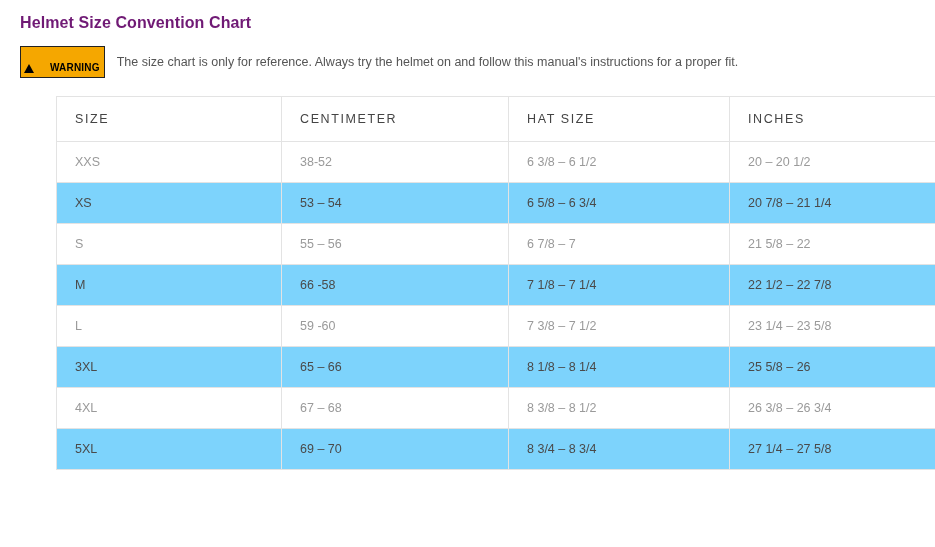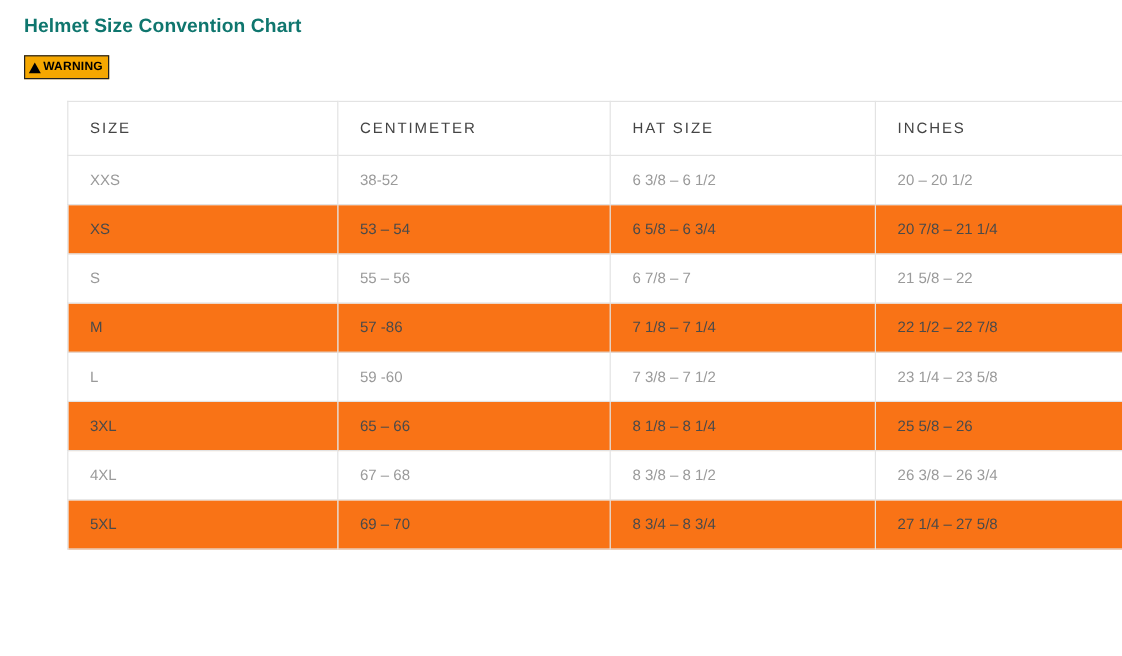--- a/index.html
+++ b/index.html
@@ -19,44 +19,44 @@
     position: relative;
     width: 935px;
     height: 547px;
     box-sizing: border-box;
     padding: 0 20px;
   }
 
   .page-title {
     font-size: 16px;
     font-weight: bold;
-    color: #0f766e;
+    color: #701a75;
     letter-spacing: 0.1px;
     margin: 8px 0 0 0;
     padding-top: 6px;
   }
 
   .warning-row {
     display: flex;
     align-items: center;
     margin-top: 14px;
     gap: 12px;
   }
 
   .warning-badge {
     display: inline-flex;
     align-items: center;
-    gap: 2px;
+    gap: 16px;
     background: #f5a700;
     border: 1px solid #222222;
     color: #000000;
     font-size: 10px;
     font-weight: bold;
     letter-spacing: 0.2px;
-    padding: 2px 4px 2px 3px;
+    padding: 14px 4px 2px 3px;
     line-height: 1;
     height: 14px;
     box-sizing: content-box;
   }
 
   .warning-badge .tri {
     display: inline-block;
     width: 0;
     height: 0;
     border-left: 5px solid transparent;
@@ -102,40 +102,41 @@
     background: #ffffff;
   }
 
   table.size-chart tbody tr.odd td {
     color: #9a9a9a;
     background: #ffffff;
   }
 
   table.size-chart tbody tr.even td {
     color: #4a4a4a;
-    background: #f97316;
+    background: #7dd3fc;
   }
 
   col.c1 { width: 225px; }
   col.c2 { width: 227px; }
   col.c3 { width: 221px; }
   col.c4 { width: 222px; }
 </style>
 </head>
 <body>
 
 <div class="page">
 
   <h1 class="page-title">Helmet Size Convention Chart</h1>
 
   <div class="warning-row">
     <span class="warning-badge">
       <span class="tri"></span>
       <span>WARNING</span>
     </span>
+    <span class="warning-text">The size chart is only for reference. Always try the helmet on and follow this manual's instructions for a proper fit.</span>
   </div>
 
   <div class="table-wrap">
     <table class="size-chart">
       <colgroup>
         <col class="c1">
           <col class="c2">
           <col class="c3">
           <col class="c4">
       </colgroup>
@@ -161,21 +162,21 @@
           <td>20 7/8 – 21 1/4</td>
         </tr>
         <tr class="odd">
           <td>S</td>
           <td>55 – 56</td>
           <td>6 7/8 – 7</td>
           <td>21 5/8 – 22</td>
         </tr>
         <tr class="even">
           <td>M</td>
-          <td>57 -86</td>
+          <td>66 -58</td>
           <td>7 1/8 – 7 1/4</td>
           <td>22 1/2 – 22 7/8</td>
         </tr>
         <tr class="odd">
           <td>L</td>
           <td>59 -60</td>
           <td>7 3/8 – 7 1/2</td>
           <td>23 1/4 – 23 5/8</td>
         </tr>
         <tr class="even">

